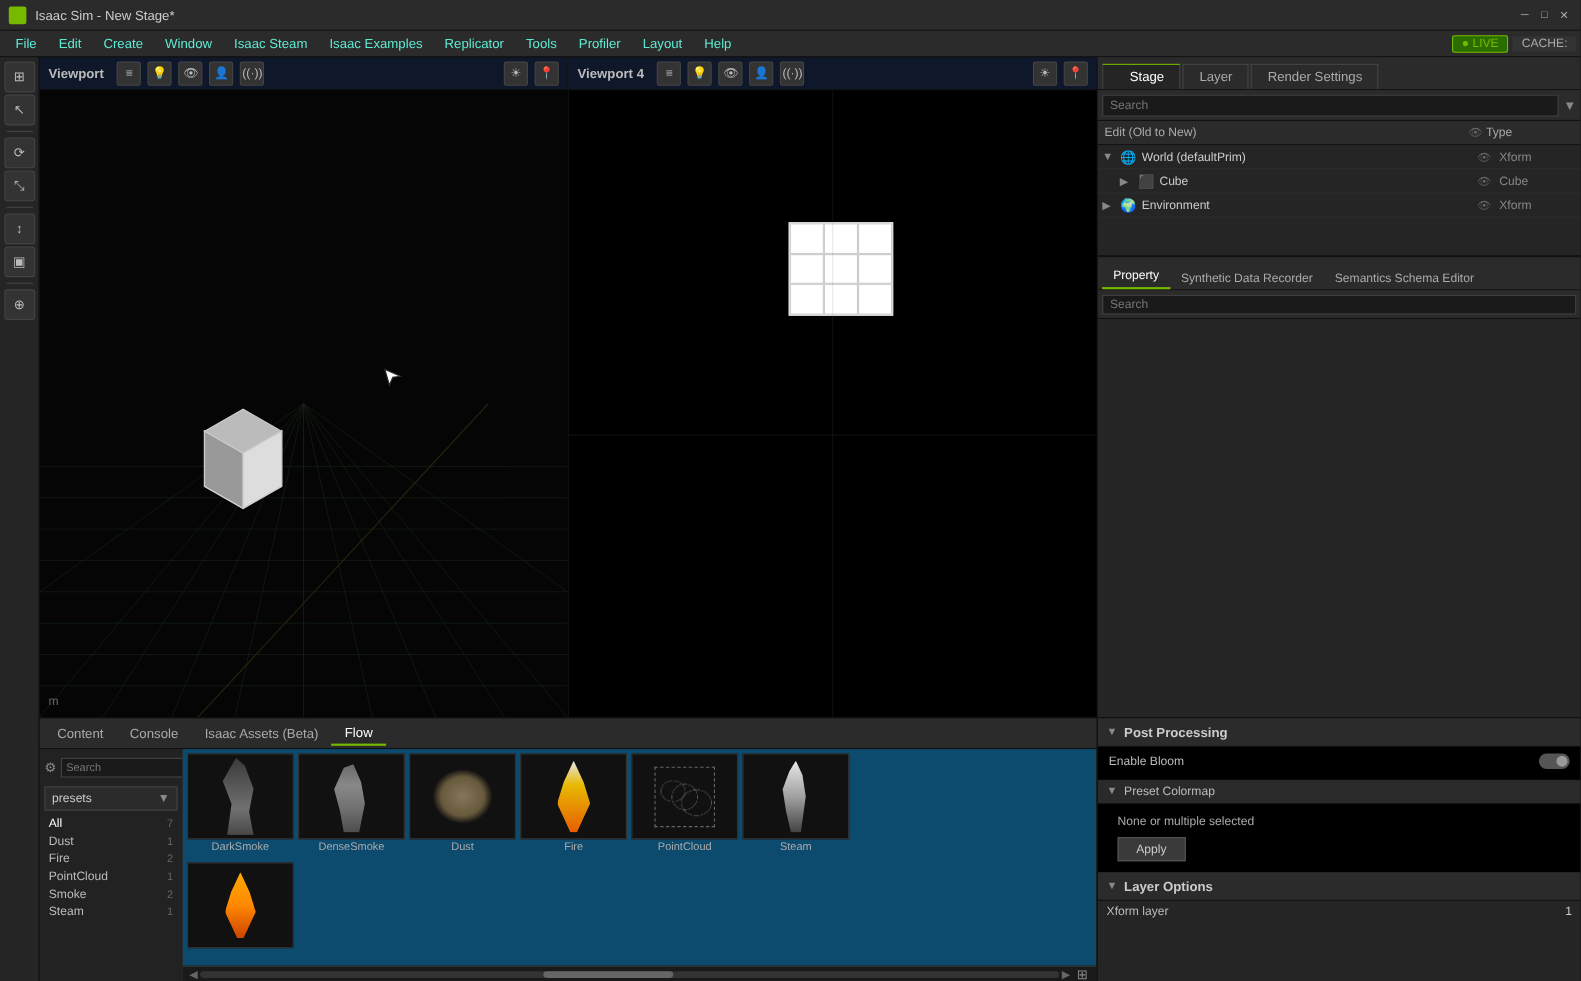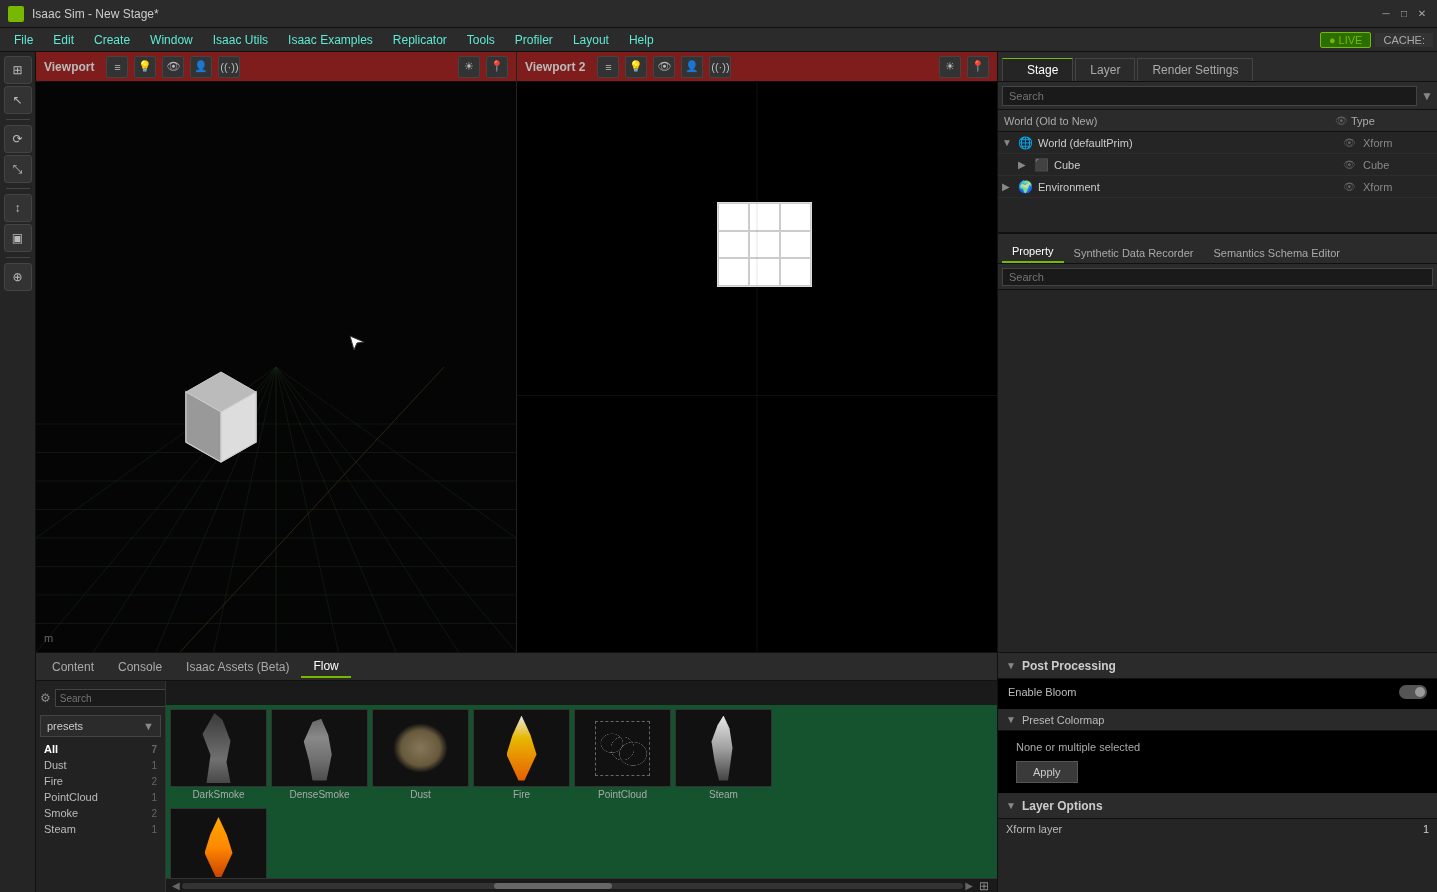--- a/index.html
+++ b/index.html
@@ -127,21 +127,21 @@
     .viewport-panel {
       flex: 1;
       background: #0a0a0a;
       border-right: 1px solid #222;
       display: flex;
       flex-direction: column;
       position: relative;
     }
     .viewport-header {
       height: 30px;
-      background: #7f1d1d;
+      background: #0f172a;
       display: flex;
       align-items: center;
       padding: 0 8px;
       gap: 6px;
       border-bottom: 1px solid #111;
       flex-shrink: 0;
     }
     .viewport-title {
       color: #bbb;
       font-size: 12px;
@@ -388,31 +388,30 @@
     }
     .filter-item {
       display: flex;
       align-items: center;
       justify-content: space-between;
       padding: 2px 4px;
       font-size: 11px;
       color: #bbb;
       cursor: pointer;
     }
-    .filter-item.selected { color: #fff; font-weight: bold; gap: 28px; }
+    .filter-item.selected { color: #fff; font-weight: normal; gap: 28px; }
     .filter-count {
       color: #666;
       font-size: 10px;
     }
     #asset-grid {
       flex: 1;
       overflow-x: auto;
       overflow-y: auto;
-      background: #14532d;
-      margin-top: 24px;
+      background: #0c4a6e;
     }
     .asset-row {
       display: flex;
       gap: 4px;
       padding: 4px;
       flex-wrap: nowrap;
     }
     .asset-item {
       display: flex;
       flex-direction: column;
@@ -621,21 +620,21 @@
     <div class="win-btn">□</div>
     <div class="win-btn">✕</div>
   </div>
 </div>
 
 <div id="menubar">
   <div class="menu-item">File</div>
   <div class="menu-item">Edit</div>
   <div class="menu-item">Create</div>
   <div class="menu-item">Window</div>
-  <div class="menu-item">Isaac Utils</div>
+  <div class="menu-item">Isaac Steam</div>
   <div class="menu-item">Isaac Examples</div>
   <div class="menu-item">Replicator</div>
   <div class="menu-item">Tools</div>
   <div class="menu-item">Profiler</div>
   <div class="menu-item">Layout</div>
   <div class="menu-item">Help</div>
   <div class="live-badge">● LIVE</div>
   <div class="cache-badge">CACHE:</div>
 </div>
 
@@ -710,21 +709,21 @@
             <svg width="20" height="20">
                 <polygon points="2,2 16,8 9,9 6,16" fill="white" stroke="#333" stroke-width="1"></polygon>
               </svg>
           </div>
           <span class="vp-label">m</span>
         </div>
       </div>
 
       <div class="viewport-panel" style="border-right: none;">
         <div class="viewport-header">
-          <span class="viewport-title">Viewport 2</span>
+          <span class="viewport-title">Viewport 4</span>
           <div class="vp-icon-btn">≡</div>
           <div class="vp-icon-btn">💡</div>
           <div class="vp-icon-btn">👁</div>
           <div class="vp-icon-btn">👤</div>
           <div class="vp-icon-btn">((·))</div>
           <div class="vp-icon-spacer"></div>
           <div class="vp-icon-btn">☀</div>
           <div class="vp-icon-btn">📍</div>
         </div>
         <div class="viewport-canvas">
@@ -755,21 +754,21 @@
           <div class="stage-tab">Layer</div>
           <div class="stage-tab">Render Settings</div>
         </div>
 
         <div id="stage-search">
           <input type="text" style="flex: 1 1 0%; background: rgb(26, 26, 26); border: 1px solid rgb(68, 68, 68); color: rgb(204, 204, 204); padding: 2px 6px; font-size: 11px; height: 20px;" placeholder="Search">
           <span class="filter-icon">▼</span>
         </div>
 
         <div id="stage-tree-header">
-          <span class="col-name">World (Old to New)</span>
+          <span class="col-name">Edit (Old to New)</span>
           <span style="width:16px;color:#666;font-size:10px;">👁</span>
           <span class="col-type">Type</span>
         </div>
 
         <div id="stage-tree">
           <div class="tree-row">
             <span class="tree-arrow">▼</span>
             <span class="tree-icon icon-world">🌐</span>
             <span class="tree-name">World (defaultPrim)</span>
             <span class="tree-eye">👁</span>

